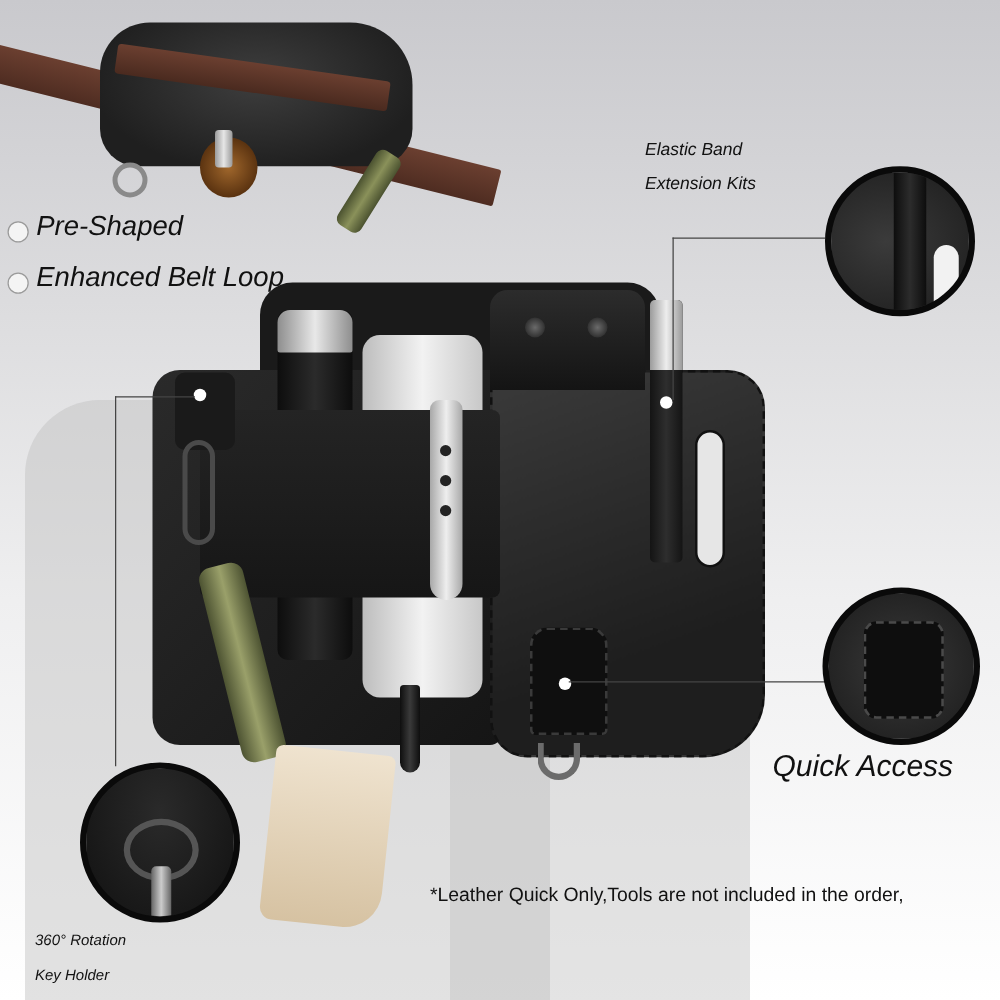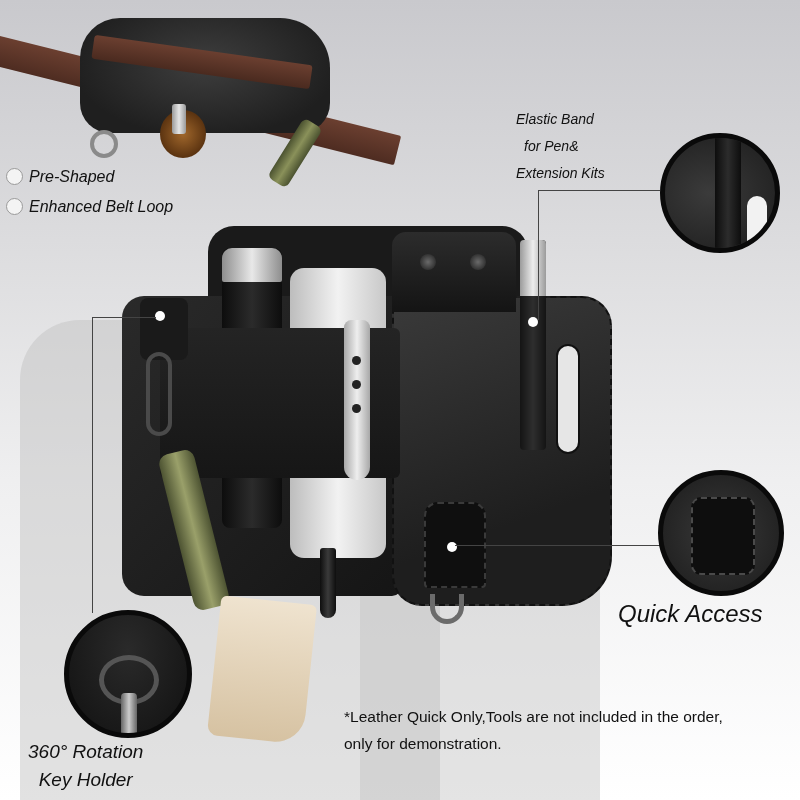--- a/index.html
+++ b/index.html
@@ -42,22 +42,22 @@
     border-radius: 3px;
   }
   .top-flashlight {
     position: absolute; left: 284px; top: 118px; width: 22px; height: 70px;
     background: linear-gradient(90deg, #4b5230, #8a915a, #4b5230);
     transform: rotate(32deg); border-radius: 6px;
   }
 
   
   .feature {
-    position: absolute; left: 6px; font-size: 16px; font-style: italic;
-    color: #111; display: flex; align-items: flex-start; gap: 6px; white-space: nowrap;
+    position: absolute; left: 6px; font-size: 22px; font-style: italic;
+    color: #111; display: flex; align-items: flex-end; gap: 6px; white-space: nowrap;
   }
   .radio {
     width: 17px; height: 17px; border-radius: 50%;
     border: 1.5px solid #9a9a9a; background: #f4f4f4; display: inline-block;
   }
 
   
   .ghost {
     position: absolute; left: 20px; top: 320px; width: 420px; height: 480px;
     background: rgba(190,190,190,0.45); border-radius: 60px 40px 0 0;
@@ -193,21 +193,21 @@
     border: 5px solid #555; border-radius: 50%; }
   .zc-key .inner-swivel { position: absolute; left: 52px; top: 78px; width: 16px; height: 50px;
     background: linear-gradient(90deg, #666, #ccc, #666); border-radius: 4px; }
 
   
   .label {
     position: absolute; font-style: italic; color: #111; white-space: nowrap;
   }
   .lbl-elastic { left: 516px; top: 106px; font-size: 14px; line-height: 27px; }
   .lbl-quick { left: 618px; top: 600px; font-size: 24px; }
-  .lbl-key { left: 28px; top: 738px; font-size: 19px; line-height: 28px; text-align: center; }
+  .lbl-key { left: 28px; top: 738px; font-size: 12px; line-height: 28px; }
   .disclaimer {
     position: absolute; left: 344px; top: 703px; font-size: 15.5px;
     line-height: 27px; color: #111; width: 440px;
   }
 </style>
 </head>
 <body>
 
 <div>
   <div class="belt"></div>
@@ -216,21 +216,21 @@
   <div class="top-ring"></div>
   <div class="top-tool"></div>
   <div class="top-bit"></div>
   <div class="top-flashlight"></div>
 </div>
 
 <div class="feature" style="top:168px;">
   <span class="radio"></span>
   <span>Pre-Shaped</span>
 </div>
-<div class="feature" style="top:198px;">
+<div class="feature" style="top:209px;">
   <span class="radio"></span>
   <span>Enhanced Belt Loop</span>
 </div>
 
 <div class="ghost"></div>
 <div class="ghost2"></div>
 
 <div>
   <div class="sheath-top"></div>
   <div class="sheath-left"></div>
@@ -277,27 +277,25 @@
 <div class="zoom-circle zc-quick">
   <div class="inner-pocket"></div>
 </div>
 <div class="zoom-circle zc-key">
   <div class="inner-ring"></div>
   <div class="inner-swivel"></div>
 </div>
 
 <div class="label lbl-elastic">
   <div>Elastic Band</div>
-  <div style="padding-left:8px;">for Pen&amp;</div>
   <div>Extension Kits</div>
 </div>
 
 <div class="label lbl-quick">Quick Access</div>
 
 <div class="label lbl-key">
   <div>360° Rotation</div>
   <div>Key Holder</div>
 </div>
 
 <div class="disclaimer">
   <div>*Leather Quick Only,Tools are not included in the order,</div>
-  <div>only for demonstration.</div>
 </div>
 
 </body></html>

